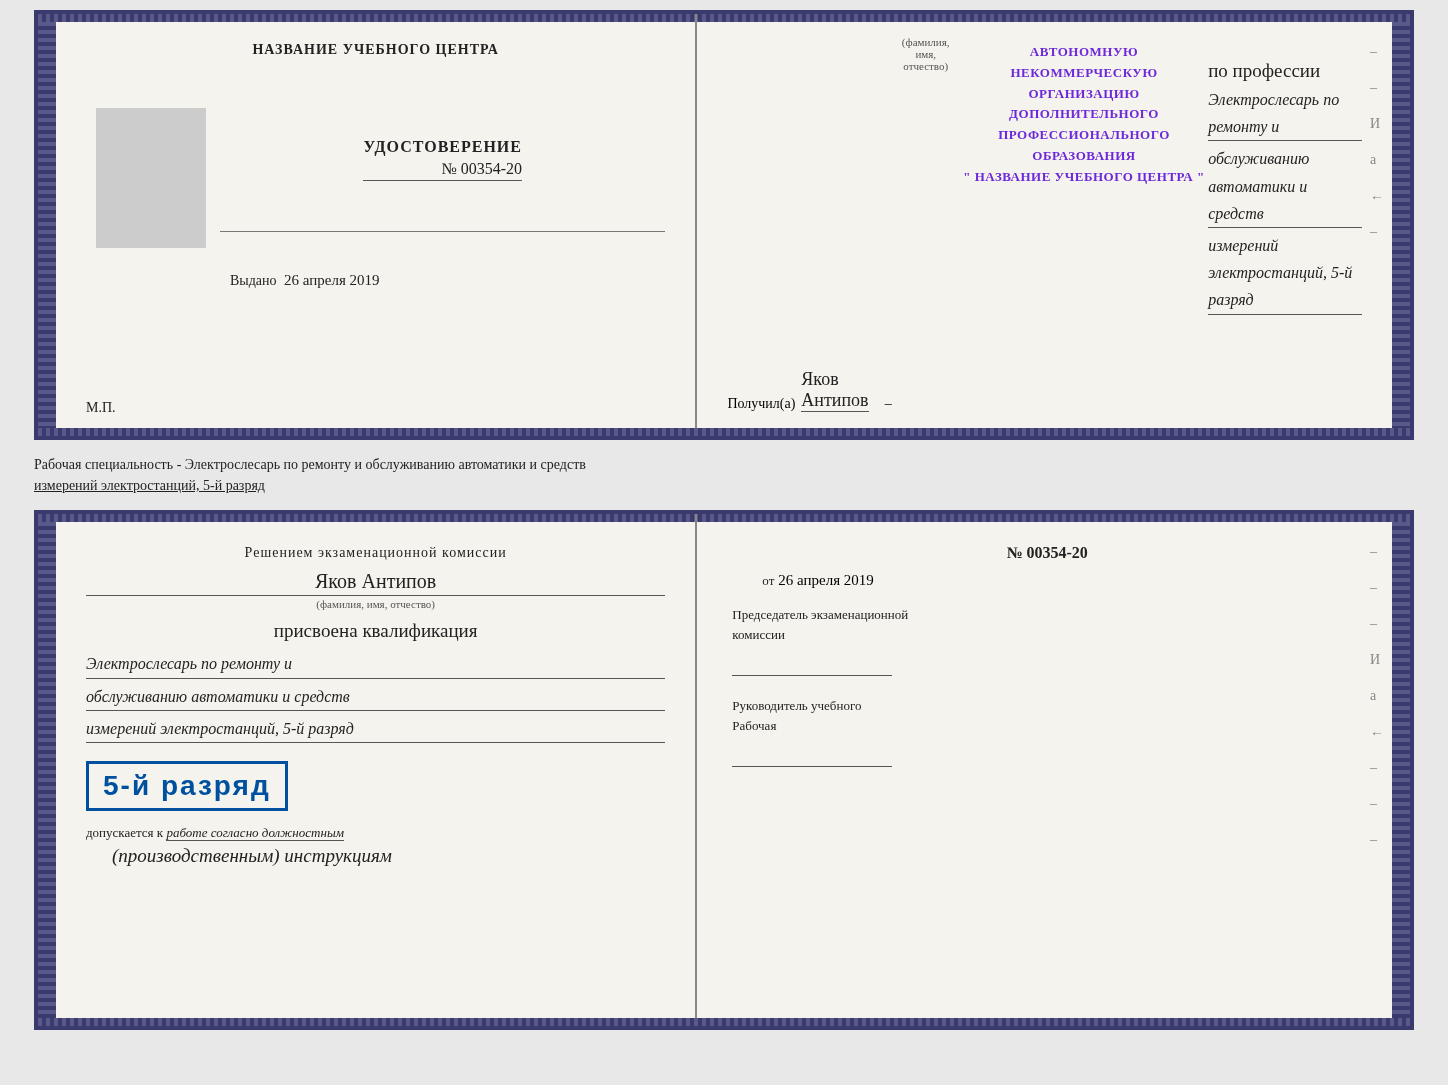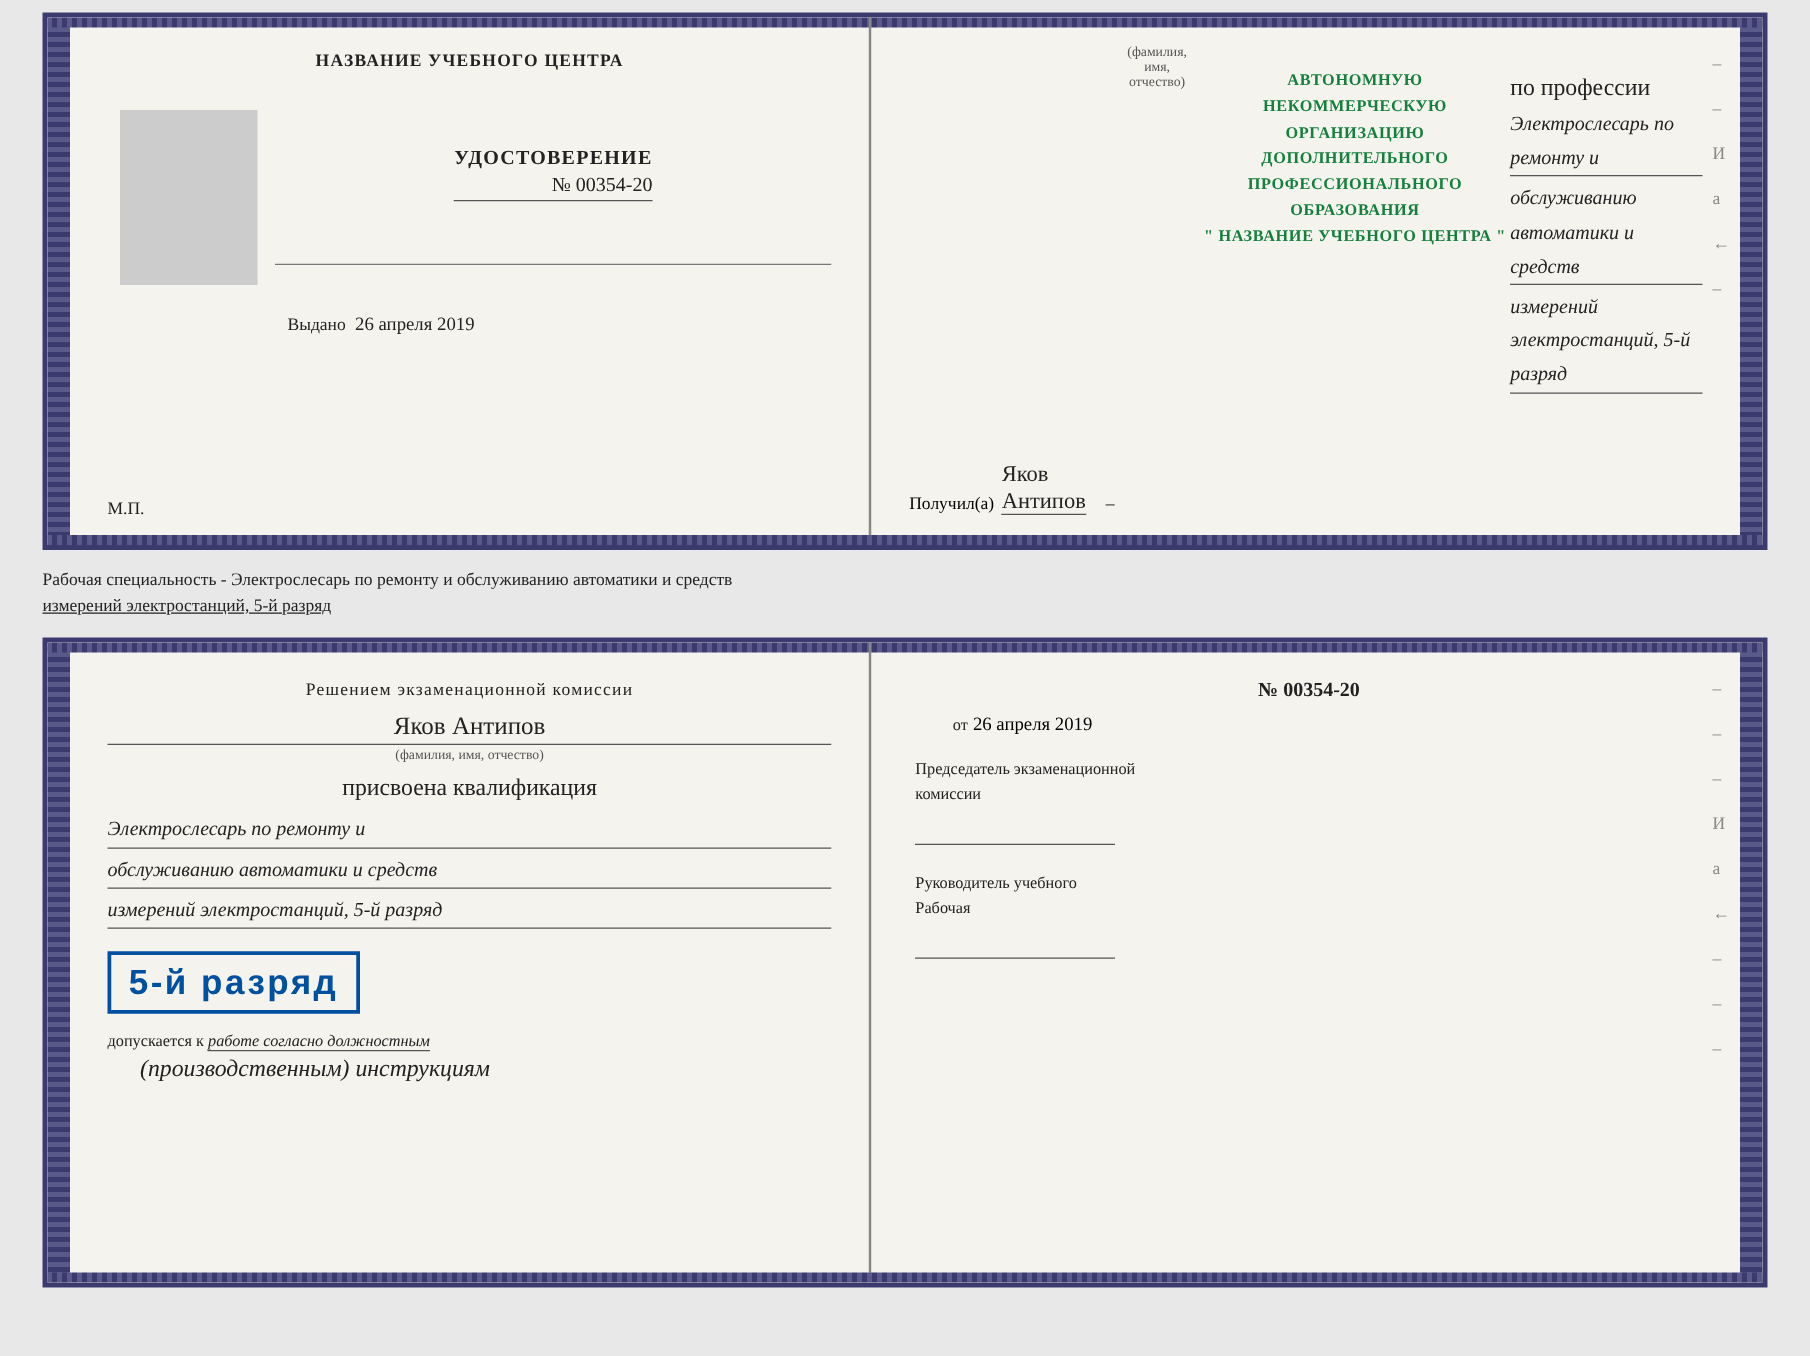--- a/index.html
+++ b/index.html
@@ -77,21 +77,21 @@
       flex-direction: row;
       position: relative;
     }
 
     .center-title {
       font-size: 14px;
       font-weight: bold;
       letter-spacing: 1px;
       text-align: center;
       color: #222;
-      margin-bottom: 20px;
+      margin-bottom: 40px;
     }
 
     .photo-placeholder {
       width: 110px;
       height: 140px;
       background: #ccc;
       margin: 10px 0 10px 0;
       align-self: flex-start;
       margin-left: 10px;
     }
@@ -156,22 +156,22 @@
       border-bottom: 1px solid #555;
       text-decoration: none;
     }
 
     .org-block {
       font-size: 13px;
       font-weight: bold;
       letter-spacing: 0.5px;
       text-align: center;
       line-height: 1.6;
-      color: #15803d;
-      margin-top: 20px;
+      color: #6d28d9;
+      margin-top: 8px;
     }
 
     .profession-label {
       font-size: 19px;
       color: #222;
       margin-top: 14px;
     }
 
     .profession-text {
       font-family: 'Segoe Script', 'Brush Script MT', cursive;

